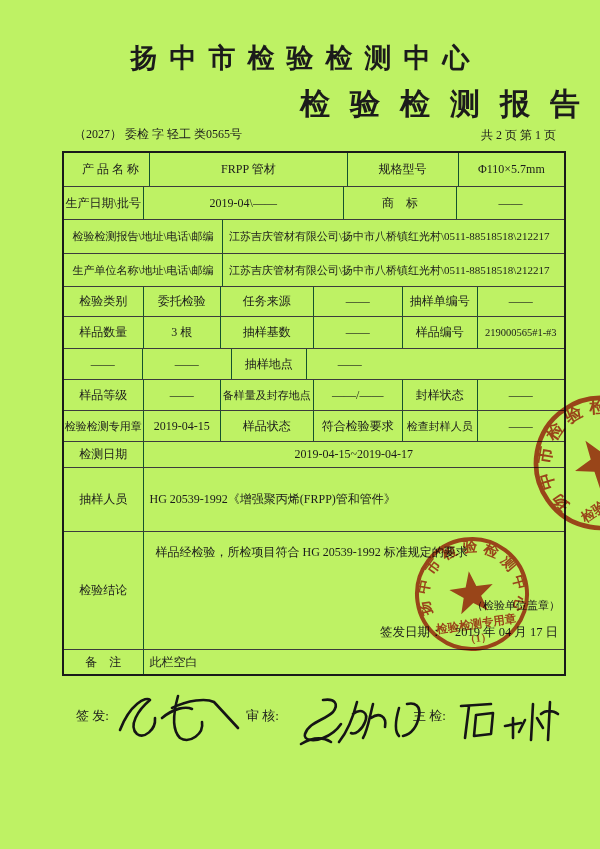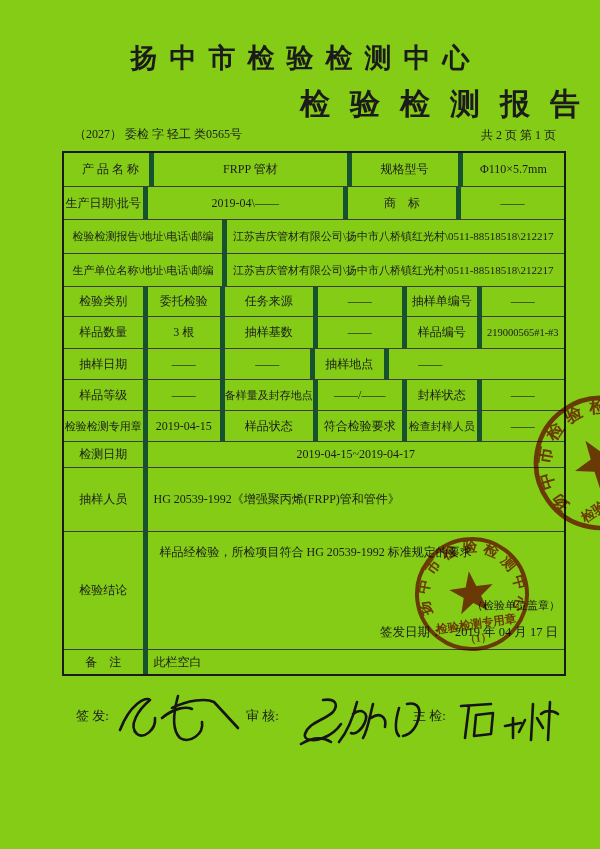--- a/index.html
+++ b/index.html
@@ -1,18 +1,18 @@
 <!DOCTYPE html>
 <html><head>
 <meta charset="utf-8">
 <style>
   html,body{margin:0;padding:0;background:#e8e8e8;}
   .page{
     position:relative;width:600px;height:849px;margin:0 auto;
-    background:#84cc16;overflow:hidden;
+    background:#bef264;overflow:hidden;
     font-family:"Liberation Serif","DejaVu Serif",serif;color:#1b1b1b;
   }
   
   .org-title{
     position:absolute;top:40px;left:0;width:100%;text-align:center;
     font-size:27px;font-weight:700;letter-spacing:12px;text-indent:12px;white-space:pre;
   }
   .report-title{
     position:absolute;top:84px;left:0;width:100%;text-align:right;
     font-size:30px;font-weight:700;letter-spacing:20px;text-indent:20px;white-space:pre;
@@ -20,21 +20,21 @@
   .report-no{position:absolute;top:126px;left:74px;font-size:12px;white-space:pre;}
   .page-info{position:absolute;top:127px;right:44px;font-size:12px;white-space:pre;}
   
   .doc-table{
     position:absolute;left:62px;top:151px;width:504px;
     border:2px solid #1a1a1a;box-sizing:border-box;background:transparent;z-index:1;
   }
   .row{display:flex;border-top:1px solid #3c3c3c;box-sizing:border-box;}
   .row:first-child{border-top:none;margin-left:8px;}
   .cell{
-    box-sizing:border-box;border-left:5px solid #14532d;
+    box-sizing:border-box;border-left:1px solid #14532d;
     display:flex;align-items:center;justify-content:center;
     font-size:12px;white-space:pre;overflow:hidden;
   }
   .cell:first-child{border-left:none;}
   .left{justify-content:flex-start;padding-left:6px;}
   .tight{font-size:11px;}
   .xs{font-size:10.5px;}
   
   .h33{height:33px}.h34{height:34px}.h30{height:30px}.h32{height:32px}
   .h31{height:31px}.h26{height:26px}.h64{height:64px}.h118{height:118px}.h25{height:25px}
@@ -105,21 +105,20 @@
     <div class="row h32">
       <div class="cell wC1">样品数量</div>
       <div class="cell wC2">3 根</div>
       <div class="cell wC3">抽样基数</div>
       <div class="cell wC4">——</div>
       <div class="cell wC5">样品编号</div>
       <div class="cell wC6 xs">219000565#1-#3</div>
     </div>
 
     <div class="row h31">
-      <div class="cell wC1">抽样日期</div>
       <div class="cell wC2">——</div>
       <div class="cell wC4">——</div>
       <div class="cell wC5">抽样地点</div>
       <div class="cell wC6">——</div>
     </div>
 
     <div class="row h31">
       <div class="cell wC1">样品等级</div>
       <div class="cell wC2">——</div>
       <div class="cell wC3 tight">备样量及封存地点</div>

